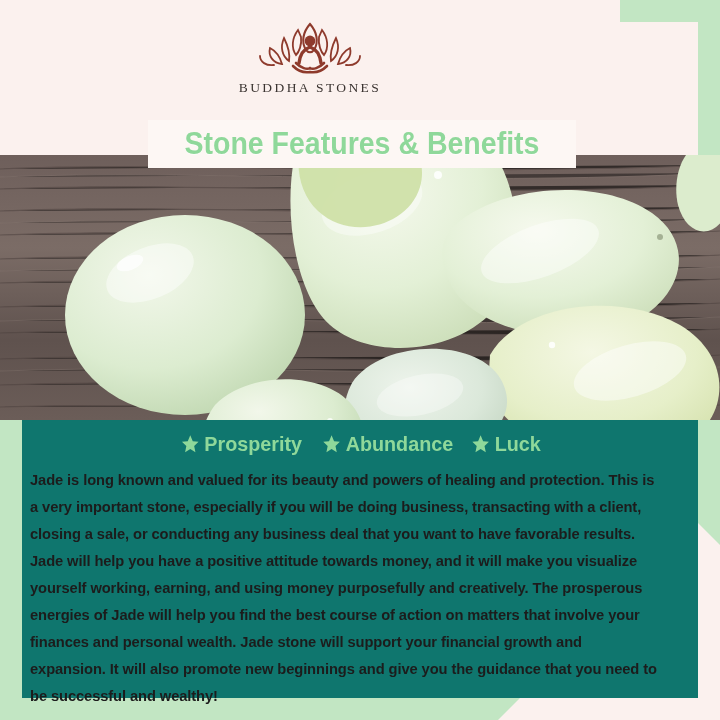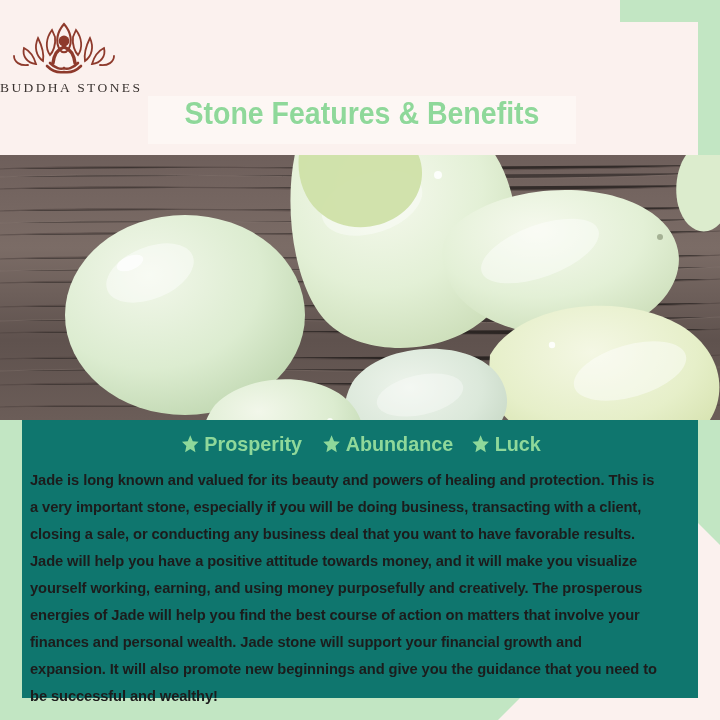--- a/index.html
+++ b/index.html
@@ -43,42 +43,42 @@
   }
 
   
   .header {
     position: absolute;
     left: 0; top: 0;
     width: 620px; height: 108px;
     background: #fbf1ee;
     display: flex;
     flex-direction: column;
-    align-items: flex-start;
+    align-items: center;
     justify-content: flex-start;
     padding-top: 16px;
     box-sizing: border-box;
   }
   .logo-mark { width: 128px; height: 62px; display: block; }
   .logo-word {
     margin-top: 2px;
     font-family: "Liberation Serif", serif;
     font-size: 13.5px;
     letter-spacing: 2.4px;
     color: #3a3330;
   }
 
   
   .title-bar {
     position: absolute;
-    left: 148px; top: 96px;
+    left: 148px; top: 120px;
     width: 428px; height: 48px;
     background: #fdf7f4;
     display: flex;
-    align-items: flex-start;
+    align-items: center;
     justify-content: center;
     z-index: 4;
   }
   .title-text {
     font-size: 31px;
     font-weight: bold;
     color: #8fd89a;
     letter-spacing: 0px;
     transform: scaleX(0.92);
     white-space: nowrap;

